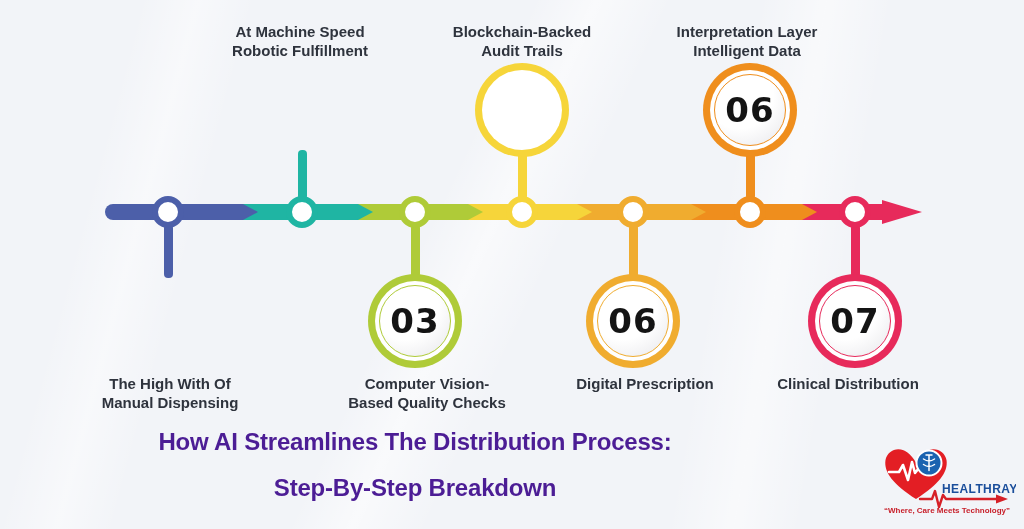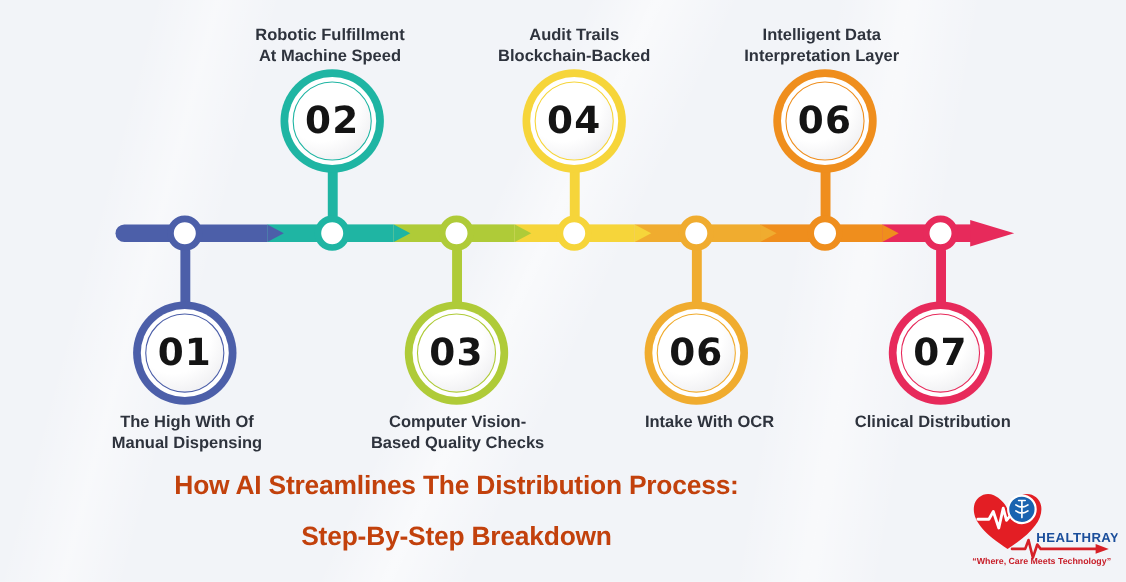--- a/index.html
+++ b/index.html
@@ -35,21 +35,21 @@
     border:1px solid var(--c);
     background:radial-gradient(circle at 35% 28%, #ffffff 50%, #e6e6ea 100%);
     display:flex; align-items:center; justify-content:center;}
   .big .bc-num{font-family:"DejaVu Sans", sans-serif; font-weight:bold;
     font-size:34px; color:#141414; letter-spacing:1px;}
   
   .slabel{position:absolute; width:230px; text-align:center; z-index:2;
     font-size:15px; line-height:19px; font-weight:bold; color:#2e333d;}
   
   .title{position:absolute; left:0; top:428px; width:830px; text-align:center;
-    font-size:24px; font-weight:bold; color:#c2410c; letter-spacing:-0.2px;}
+    font-size:24px; font-weight:bold; color:#4c1d95; letter-spacing:-0.2px;}
   .title .t2{margin-top:18px;}
   
   .logo{position:absolute; left:876px; top:442px; z-index:5;}
 </style>
 </head>
 <body>
 
 <div class="canvas">
 
   <div class="band start" style="left: 105px; width: 138px; --c: #4C5FA9;"></div>
@@ -77,43 +77,28 @@
   <div class="ring" style="left: 839px; --c: #E72A5B;"></div>
 
   <div class="stem" style="left: 164px; top: 224px; height: 54px; --c: #4C5FA9;"></div>
   <div class="stem" style="left: 298px; top: 150px; height: 50px; --c: #1FB5A3;"></div>
   <div class="stem" style="left: 411px; top: 224px; height: 54px; --c: #AFCB38;"></div>
   <div class="stem" style="left: 518px; top: 150px; height: 50px; --c: #F6D53A;"></div>
   <div class="stem" style="left: 629px; top: 224px; height: 54px; --c: #F0AC2F;"></div>
   <div class="stem" style="left: 746px; top: 150px; height: 50px; --c: #EF8E1D;"></div>
   <div class="stem" style="left: 851px; top: 224px; height: 54px; --c: #E72A5B;"></div>
 
-  <div class="big" style="left: 121px; top: 274px; --c: #4C5FA9;">
-    <div class="bc-white"></div>
-    <div class="bc-inner">
-      <span class="bc-num">01</span>
-    </div>
-  </div>
-  <div class="big" style="left: 255px; top: 63px; --c: #1FB5A3;">
-    <div class="bc-white"></div>
-    <div class="bc-inner">
-      <span class="bc-num">02</span>
-    </div>
-  </div>
   <div class="big" style="left: 368px; top: 274px; --c: #AFCB38;">
     <div class="bc-white"></div>
     <div class="bc-inner">
       <span class="bc-num">03</span>
     </div>
   </div>
   <div class="big" style="left: 475px; top: 63px; --c: #F6D53A;">
     <div class="bc-white"></div>
-    <div class="bc-inner">
-      <span class="bc-num">04</span>
-    </div>
   </div>
   <div class="big" style="left: 586px; top: 274px; --c: #F0AC2F;">
     <div class="bc-white"></div>
     <div class="bc-inner">
       <span class="bc-num">06</span>
     </div>
   </div>
   <div class="big" style="left: 703px; top: 63px; text-decoration: underline; --c: #EF8E1D;">
     <div class="bc-white"></div>
     <div class="bc-inner">
@@ -125,37 +110,37 @@
     <div class="bc-inner">
       <span class="bc-num">07</span>
     </div>
   </div>
 
   <div class="slabel" style="left:55px;top:374px;">
     <div>The High With Of</div>
     <div>Manual Dispensing</div>
   </div>
   <div class="slabel" style="left:185px;top:22px;">
+    <div>At Machine Speed</div>
     <div>Robotic Fulfillment</div>
-    <div>At Machine Speed</div>
   </div>
-  <div class="slabel" style="left:301px;top:374px;">
+  <div class="slabel" style="left:312px;top:374px;">
     <div>Computer Vision-</div>
     <div>Based Quality Checks</div>
   </div>
   <div class="slabel" style="left:407px;top:22px;">
+    <div>Blockchain-Backed</div>
     <div>Audit Trails</div>
-    <div>Blockchain-Backed</div>
   </div>
   <div class="slabel" style="left:530px;top:374px;">
-    <div>Intake With OCR</div>
+    <div>Digital Prescription</div>
   </div>
   <div class="slabel" style="left:632px;top:22px;">
+    <div>Interpretation Layer</div>
     <div>Intelligent Data</div>
-    <div>Interpretation Layer</div>
   </div>
   <div class="slabel" style="left:733px;top:374px;">
     <div>Clinical Distribution</div>
   </div>
 
   <div class="title">
     <div class="t1">How AI Streamlines The Distribution Process:</div>
     <div class="t2">Step-By-Step Breakdown</div>
   </div>
 

